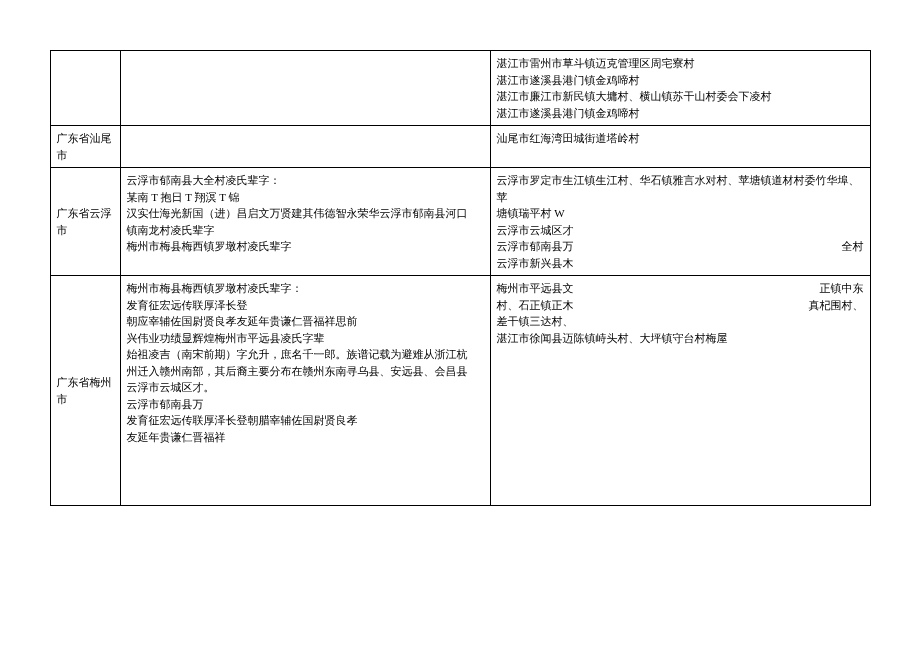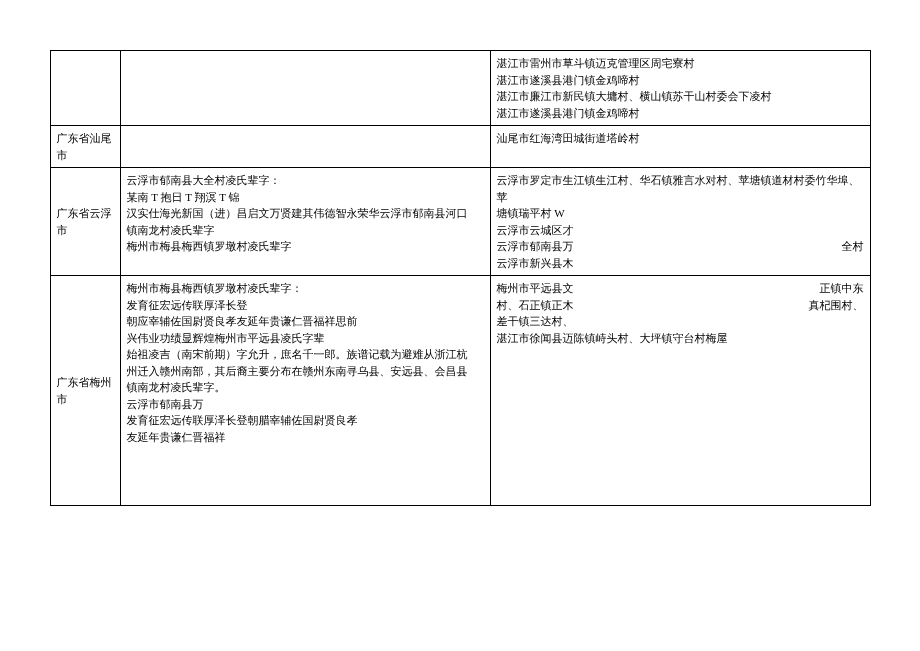--- a/index.html
+++ b/index.html
@@ -114,21 +114,21 @@
 
       <tr class="row-tall">
         <td class="col-region">广东省梅州市</td>
         <td>
           <span class="line">梅州市梅县梅西镇罗墩村凌氏辈字：</span>
           <span class="line-center">发育征宏远传联厚泽长登</span>
           <span class="line">朝应宰辅佐国尉贤良孝友延年贵谦仁晋福祥思前</span>
           <span class="line">兴伟业功绩显辉煌梅州市平远县凌氏字辈</span>
           <span class="line">始祖凌吉（南宋前期）字允升，庶名千一郎。族谱记载为避难从浙江杭</span>
           <span class="line">州迁入赣州南部，其后裔主要分布在赣州东南寻乌县、安远县、会昌县</span>
-          <span class="line">镇南龙村凌氏辈字。</span>
+          <span class="line">云浮市云城区才。</span>
           <span class="line-center">云浮市郁南县万</span>
           <span class="line-center">发育征宏远传联厚泽长登朝腊宰辅佐国尉贤良孝</span>
           <span class="line-center">友延年贵谦仁晋福祥</span>
         </td>
         <td>
           <span class="flex-line">
             <span>梅州市平远县文</span>
             <span>正镇中东</span>
           </span>
           <span class="flex-line">

